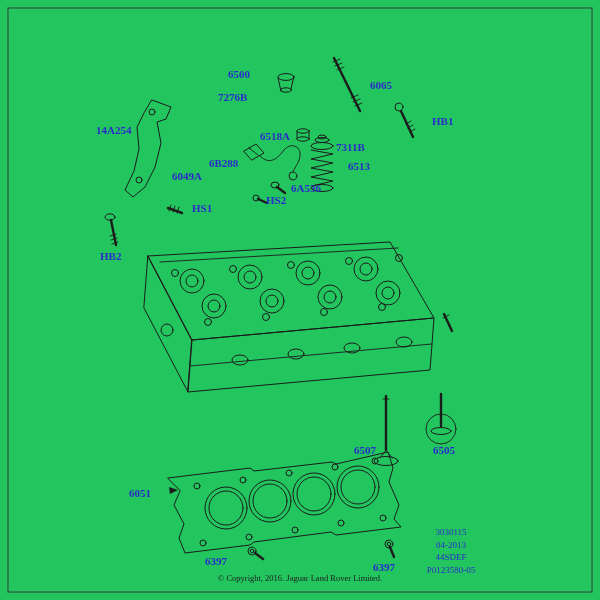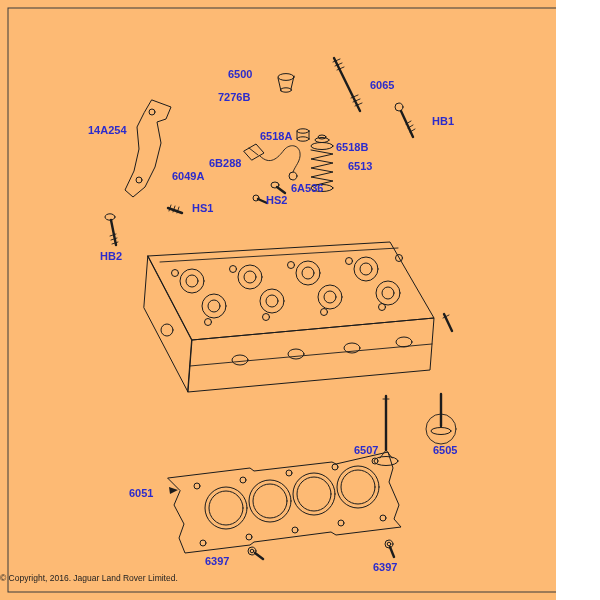--- a/index.html
+++ b/index.html
@@ -1,28 +1,28 @@
 <!DOCTYPE html>
 <html style="--accent: #2b2bcc;"><head>
 <meta charset="utf-8">
 <style>
   html,body{margin:0;padding:0;background:#ffffff;}
-  .page{position:relative;width:556px;height:600px;background:#fdba74;
-        font-family:Liberation Sans, sans-serif;overflow:hidden;}
+  .page{position:relative;width:600px;height:600px;background:#22c55e;
+        font-family:Liberation Serif, serif;overflow:hidden;}
   svg.art{position:absolute;left:0;top:0;}
   .ln{stroke:#1c1c1c;fill:none;stroke-width:1;stroke-linecap:round;stroke-linejoin:round;}
   .thin{stroke-width:0.9;}
   .thick{stroke-width:2.4;}
   .dash{stroke-width:0.9;stroke-dasharray:5 3;}
   .frame{stroke:#3a3a3a;fill:none;stroke-width:1;}
   .part-label{position:absolute;font-size:11px;font-weight:bold;
               color:var(--accent,#2b2bcc);cursor:pointer;user-select:none;white-space:nowrap;}
   .plate{position:absolute;left:408px;top:526px;width:86px;text-align:center;
          font-size:9px;line-height:12.5px;color:var(--accent,#2b2bcc);}
-  .copyright{position:absolute;left:0;top:573px;width:100%;text-align:left;
+  .copyright{position:absolute;left:0;top:573px;width:100%;text-align:center;
              font-size:8.5px;color:#222;}
 </style>
 </head>
 <body>
 
 <div class="page">
 
   <svg class="art" width="600" height="600" viewBox="0 0 600 600">
 
     <rect x="8" y="8" width="584" height="584" class="frame"></rect>
@@ -231,31 +231,37 @@
       <circle cx="389" cy="544" r="4"></circle>
         <circle cx="389" cy="544" r="1.8"></circle>
       <path d="M390,547 L394,557" class="thick"></path>
     </g>
   </svg>
 
   <div class="part-label" style="left:228px;top:68px">6500</div>
   <div class="part-label" style="left:370px;top:79px">6065</div>
   <div class="part-label" style="left:432px;top:115px">HB1</div>
   <div class="part-label" style="left:218px;top:91px">7276B</div>
-  <div class="part-label" style="left:88px;top:124px">14A254</div>
+  <div class="part-label" style="left:96px;top:124px">14A254</div>
   <div class="part-label" style="left:260px;top:130px">6518A</div>
-  <div class="part-label" style="left:336px;top:141px">6518B</div>
+  <div class="part-label" style="left:336px;top:141px">7311B</div>
   <div class="part-label" style="left:209px;top:157px">6B288</div>
   <div class="part-label" style="left:172px;top:170px">6049A</div>
   <div class="part-label" style="left:348px;top:160px">6513</div>
   <div class="part-label" style="left:291px;top:182px">6A536</div>
   <div class="part-label" style="left:266px;top:194px">HS2</div>
   <div class="part-label" style="left:192px;top:202px">HS1</div>
   <div class="part-label" style="left:100px;top:250px">HB2</div>
   <div class="part-label" style="left:354px;top:444px">6507</div>
   <div class="part-label" style="left:433px;top:444px">6505</div>
   <div class="part-label" style="left:129px;top:487px">6051</div>
   <div class="part-label" style="left:205px;top:555px">6397</div>
   <div class="part-label" style="left:373px;top:561px">6397</div>
 
+  <div class="plate">
+    <div>3030115</div>
+    <div>04-2013</div>
+    <div>44SDEF</div>
+    <div>P0123580-05</div>
+  </div>
 
   <div class="copyright">© Copyright, 2016. Jaguar Land Rover Limited.</div>
 </div>
 
 </body></html>

